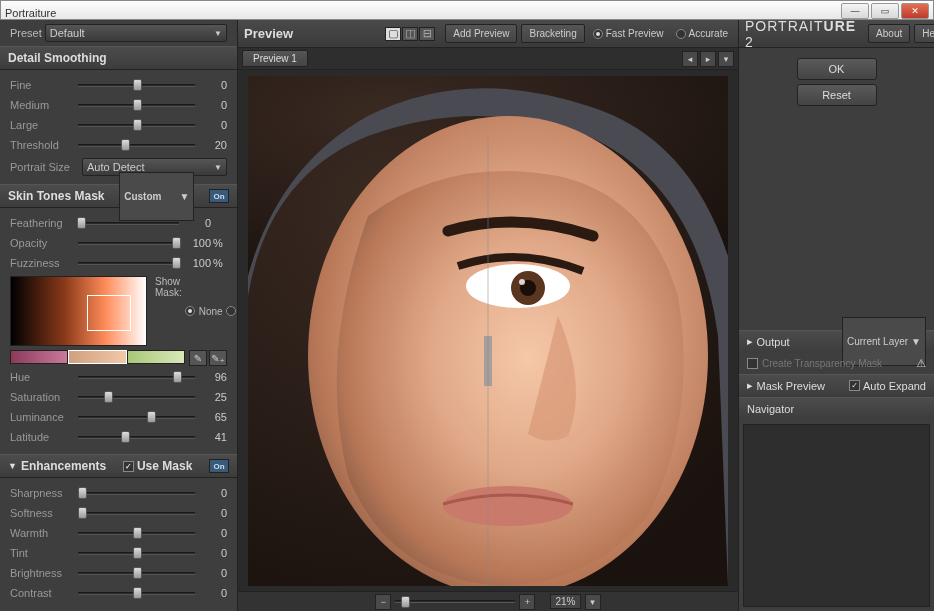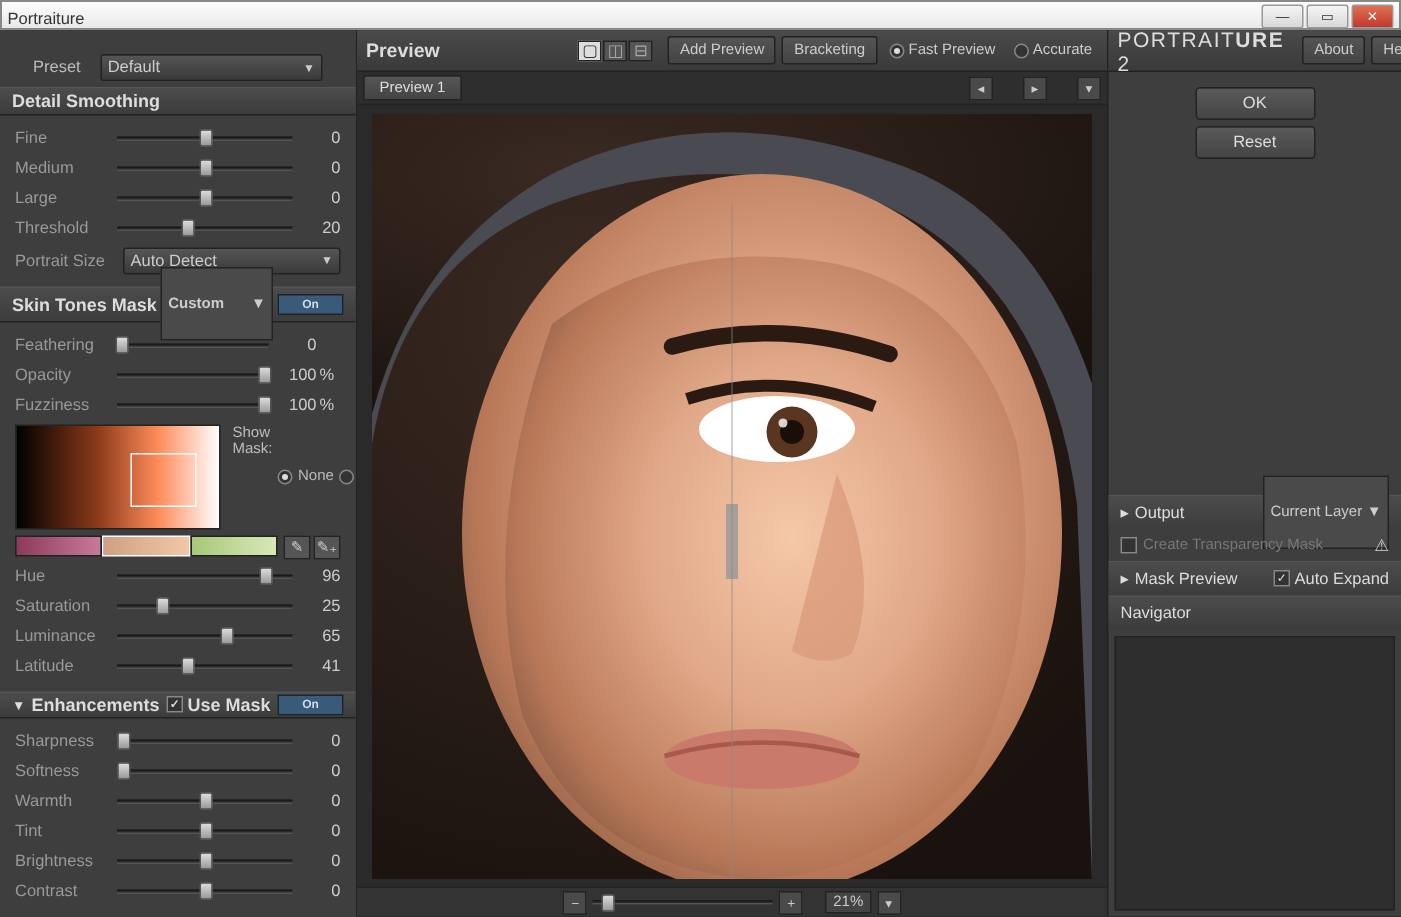--- a/index.html
+++ b/index.html
@@ -20,36 +20,36 @@
 .section-head { height: 24px; background: linear-gradient(#4c4c4c,#3c3c3c); display: flex; align-items: center; padding: 0 8px; border-top: 1px solid #555; border-bottom: 1px solid #222; color: #ddd; font-weight: bold; font-size: 12px; }
 .section-head .arrow { margin-right: 4px; font-size: 9px; }
 .section-body { padding: 6px 10px; }
 .row { display: flex; align-items: center; height: 18px; margin-bottom: 2px; }
 .row-label { width: 62px; color: #999; font-size: 11px; }
 .row-slider { flex: 1; margin: 0 6px; position: relative; height: 14px; }
 .track { position: absolute; top: 6px; left: 0; right: 0; height: 3px; background: #2a2a2a; border-top: 1px solid #1a1a1a; border-bottom: 1px solid #555; }
 .thumb { position: absolute; top: 1px; width: 9px; height: 12px; background: linear-gradient(#ddd,#999); border: 1px solid #555; border-radius: 2px; transform: translateX(-4px); }
 .row-val { width: 26px; text-align: right; color: #ccc; font-size: 11px; }
 .row-unit { width: 14px; text-align: left; color: #ccc; font-size: 11px; margin-left:2px;}
-.preset-row { display: flex; align-items: center; padding: 4px 22px; gap: 13px; margin-top: 12px; }
+.preset-row { display: flex; align-items: center; padding: 4px 10px; gap: 3px; }
 .preset-row label { color: #bbb; }
 .select { flex: 1; background: linear-gradient(#555,#3a3a3a); border: 1px solid #222; color: #ccc; padding: 2px 4px; font-size: 11px; display: flex; align-items: center; justify-content: space-between; border-radius: 2px; cursor: pointer; }
 .select .caret { font-size: 8px; }
 .colorpicker { height: 70px; display: flex; gap: 8px; margin: 4px 0; }
 .gradient { flex: 1; background: linear-gradient(90deg, #000 0%, #8b3a1a 40%, #ff8c5a 70%, #fff 100%); position: relative; border: 1px solid #222; }
 .gradient .sel { position:absolute; top:18px; left:56%; width:44px; height:36px; border:1px solid #fff; }
 .radios { width: 72px; display: flex; flex-direction: row; gap: 3px; font-size: 10px; color: #bbb; }
 .radios .rtitle { font-size: 10px; margin-bottom: 2px; }
 .radio { display: flex; align-items: center; gap: 4px; cursor: pointer; }
 .radio .dot { width: 10px; height: 10px; border-radius: 50%; border: 1px solid #888; background: #333; display:inline-flex;align-items:center;justify-content:center;}
 .radio.on .dot::after { content:''; width:4px;height:4px;background:#ddd;border-radius:50%; }
 .huebar { height: 14px; display:flex; margin-bottom:4px; }
 .huebar .seg { flex:1; border:1px solid #222; }
 .eyedrops { display:flex; gap:2px; margin-left:4px;}
-.tabstrip { height: 22px; background: #2e2e2e; display: flex; align-items: center; padding: 0 4px; gap:20px; border-bottom:1px solid #222;}
+.tabstrip { height: 22px; background: #2e2e2e; display: flex; align-items: center; padding: 0 4px; gap:2px; border-bottom:1px solid #222;}
 .tab { background: linear-gradient(#555,#444); border: 1px solid #222; padding: 2px 10px; font-size: 10px; color: #ddd; border-radius: 2px 2px 0 0; cursor:pointer;}
 .tabspace { flex:1; }
 .navbtn { width:16px; height:16px; background:#4a4a4a; border:1px solid #222; font-size:9px; color:#ccc; cursor:pointer; display:inline-flex;align-items:center;justify-content:center;}
 .preview-area { flex:1; background: #2a2a2a; position:relative; display:flex; align-items:center; justify-content:center; overflow:hidden;}
 .portrait { width: 480px; height: 510px; position: relative; }
 .zoombar { height: 20px; background:#333; display:flex; align-items:center; justify-content:center; gap:4px; border-top:1px solid #222;}
 .zoom-slider { width:120px; height:14px; position:relative; }
 .zoom-slider .track { top:5px; }
 .pct { background:#444; border:1px solid #222; padding:1px 4px; font-size:10px; color:#ccc;margin-left:11px;}
 .brand { color: #ddd; font-size: 14px; letter-spacing: 1px; margin-left: auto; margin-right: 8px; }
@@ -60,21 +60,21 @@
 .rs-head { height:22px; background:linear-gradient(#4c4c4c,#3c3c3c); display:flex; align-items:center; padding:0 8px; color:#ddd; font-size:11px; gap:4px;}
 .rs-head .sel2 { margin-left:auto; background:#4a4a4a; border:1px solid #222; padding:18px 4px; font-size:10px; color:#ccc; display:flex; align-items:center; gap:3px; cursor:pointer;}
 .rs-body { padding:4px 8px; color:#777; font-size:10px; display:flex; align-items:center; gap:4px;}
 .chk { width:11px; height:11px; border:1px solid #888; background:#333; display:inline-flex; align-items:center; justify-content:center; font-size:8px; color:#ddd; cursor:pointer;}
 .chk.on::after{content:'✓';}
 .navigator { flex:1; background:#2e2e2e; border:1px solid #222; margin:4px; }
 .viewmode { display:flex; gap:1px; margin-right:6px;}
 .viewmode span{ width:16px;height:14px; background:#555; border:1px solid #222; cursor:pointer; display:inline-flex;align-items:center;justify-content:center;}
 .viewmode span.on{background:#ddd;color:#333;}
 .fastprev { display:flex; align-items:center; gap:3px; font-size:10px; color:#ccc; margin:0 4px;}
-.onbtn { width:44px; height:14px; background:#3a5a7a; border:1px solid #222; font-size:8px; color:#cde; display:inline-flex;align-items:center;justify-content:center; cursor:pointer; margin-left:auto;}
+.onbtn { width:20px; height:14px; background:#3a5a7a; border:1px solid #222; font-size:8px; color:#cde; display:inline-flex;align-items:center;justify-content:center; cursor:pointer; margin-left:auto;}
 .mini-sel { background:#4a4a4a; border:1px solid #222; font-size:10px; color:#ccc; padding:18px 4px; margin-left:auto; display:flex; align-items:center; gap:18px; cursor:pointer;}
 .warn { margin-left:auto; color:#ccc; font-size:11px;}
 </style>
 </head>
 <body>
 
 <div class="titlebar">
   <span class="titlebar-text">Portraiture</span>
   <div class="winbtns">
     <div class="winbtn">—</div>

